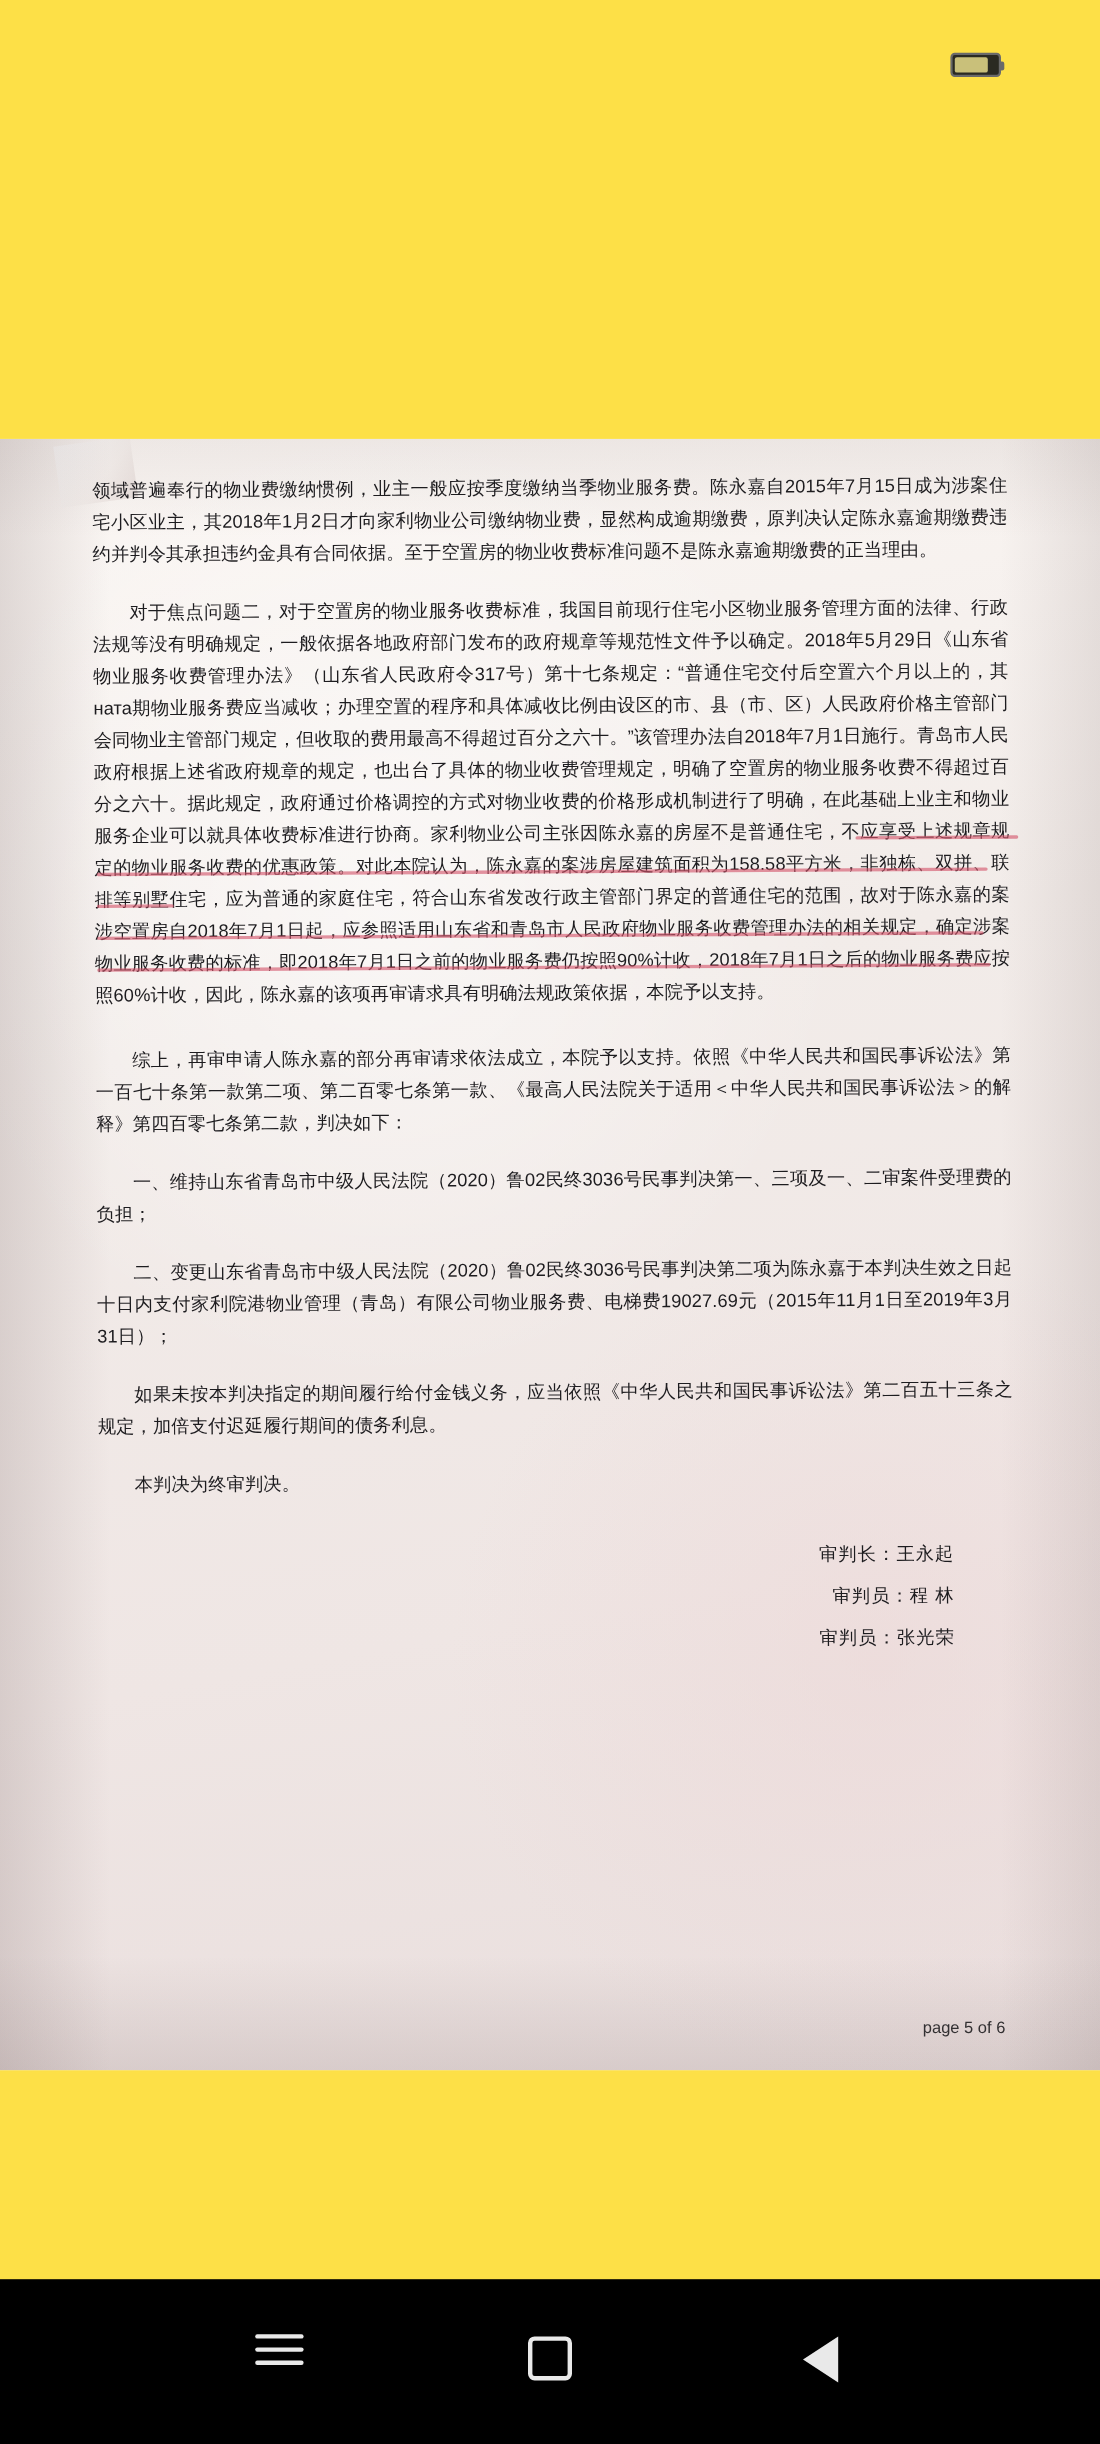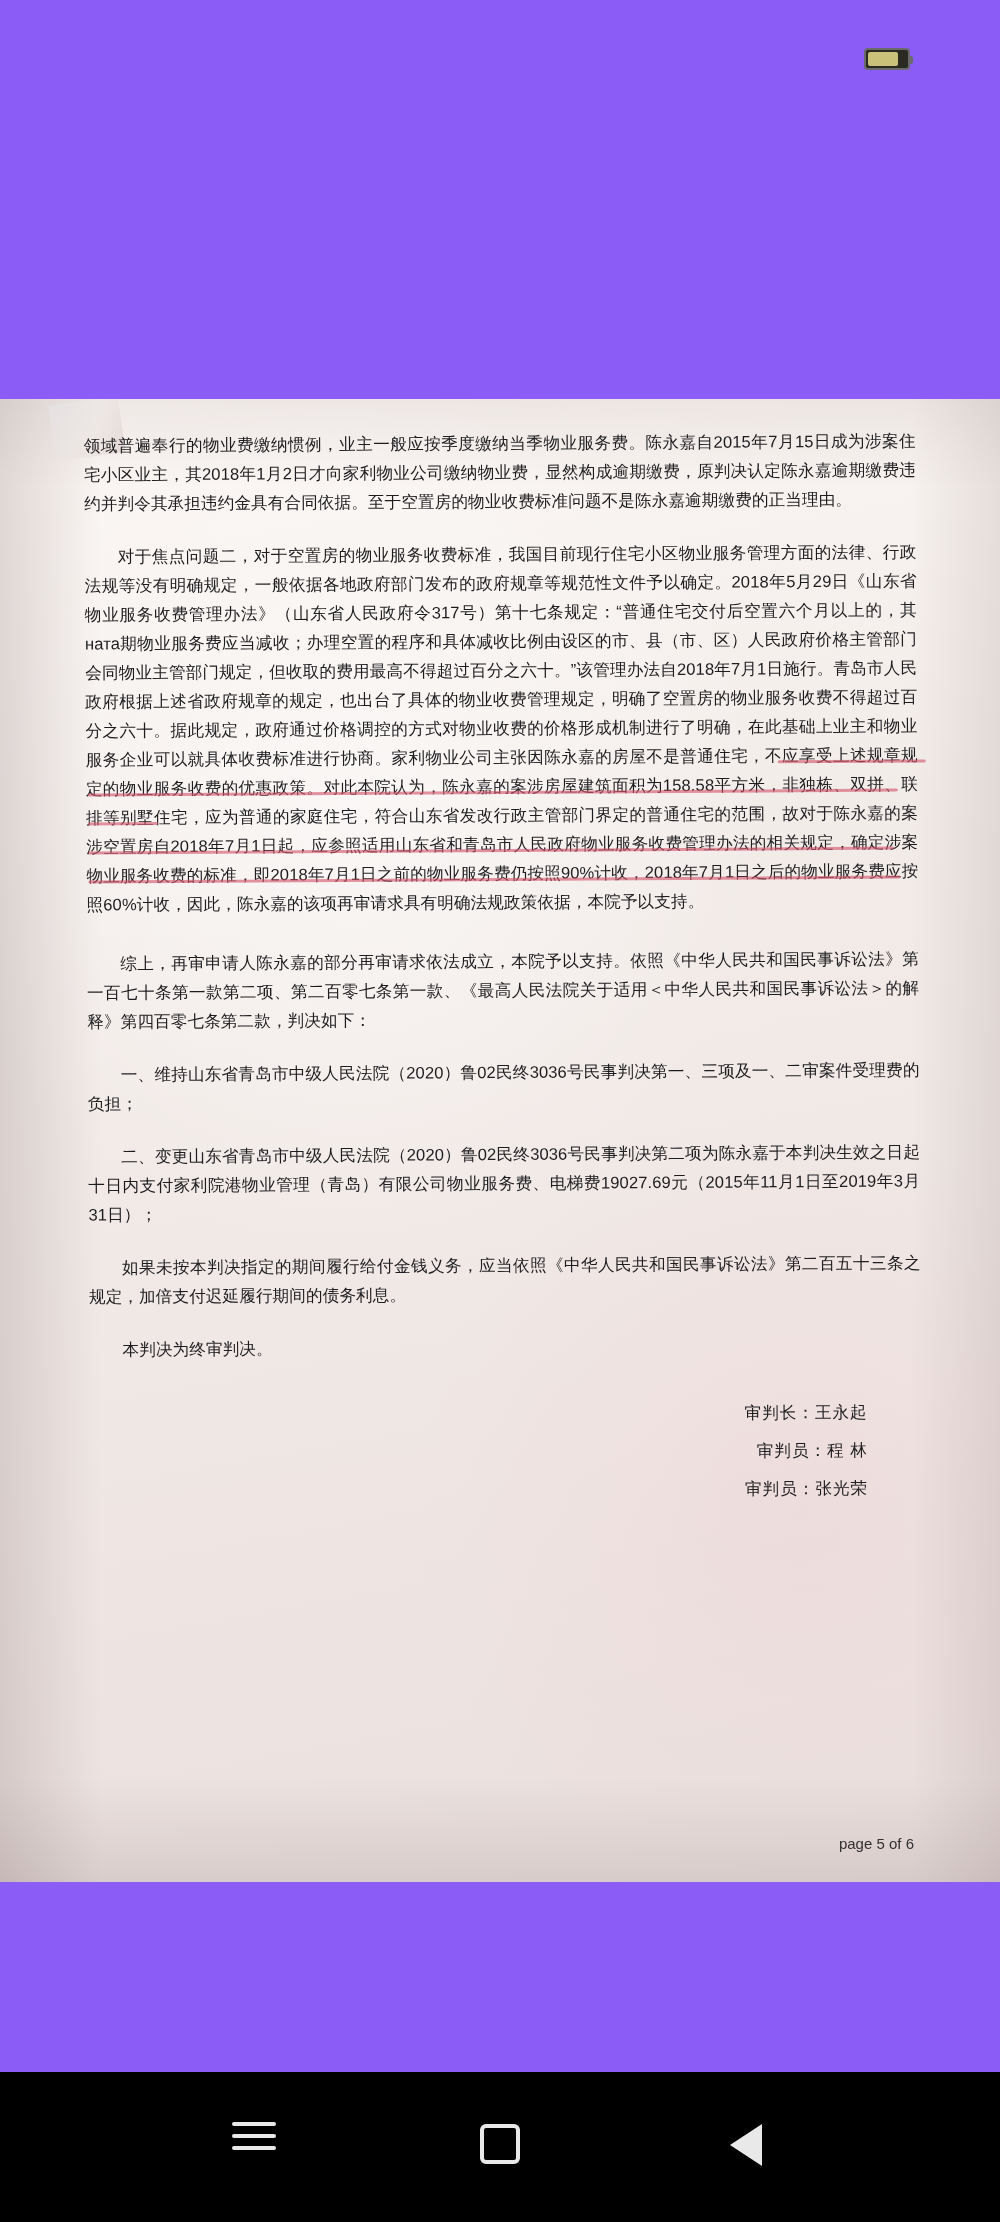--- a/index.html
+++ b/index.html
@@ -13,21 +13,21 @@
     position: relative;
     font-family: "Liberation Sans", sans-serif;
     overflow: hidden;
   }
 
   
   #screen {
     position: absolute;
     left: 0; top: 0;
     width: 1000px; height: 2222px;
-    background: #8b5cf6;
+    background: #fde047;
   }
 
   
   #statusbar {
     position: absolute;
     left: 0; top: 0;
     width: 1000px; height: 110px;
   }
   #battery-icon {
     position: absolute;

